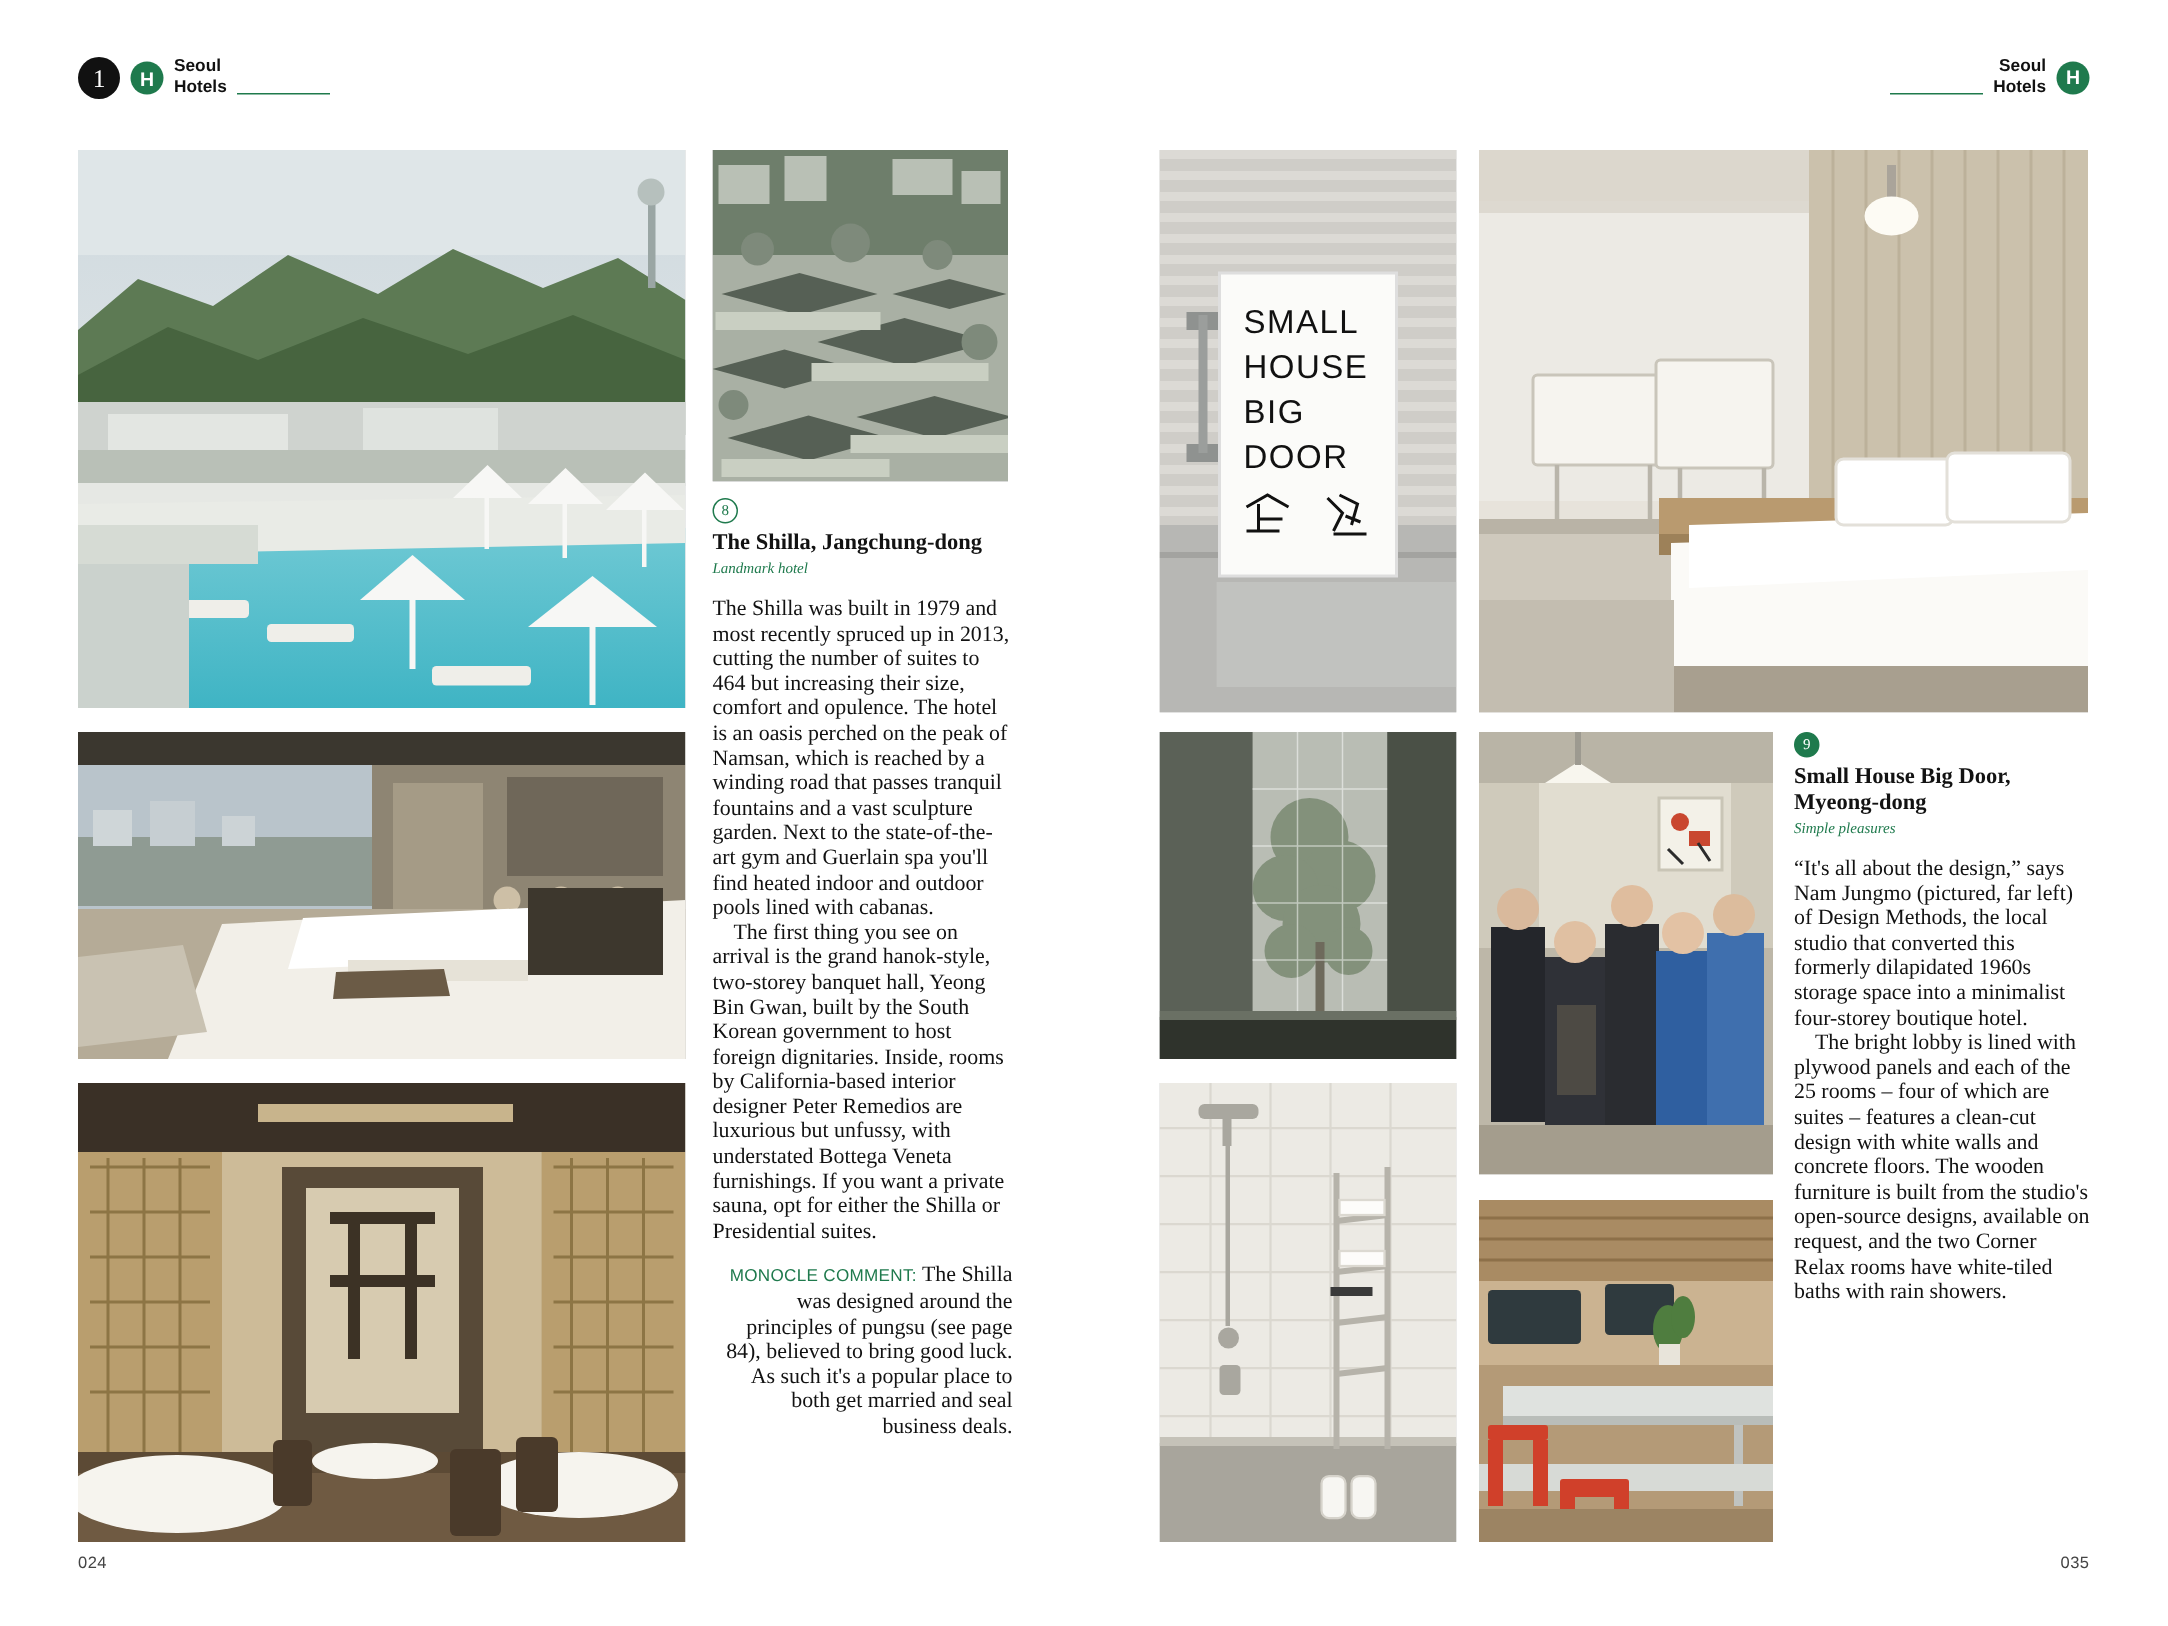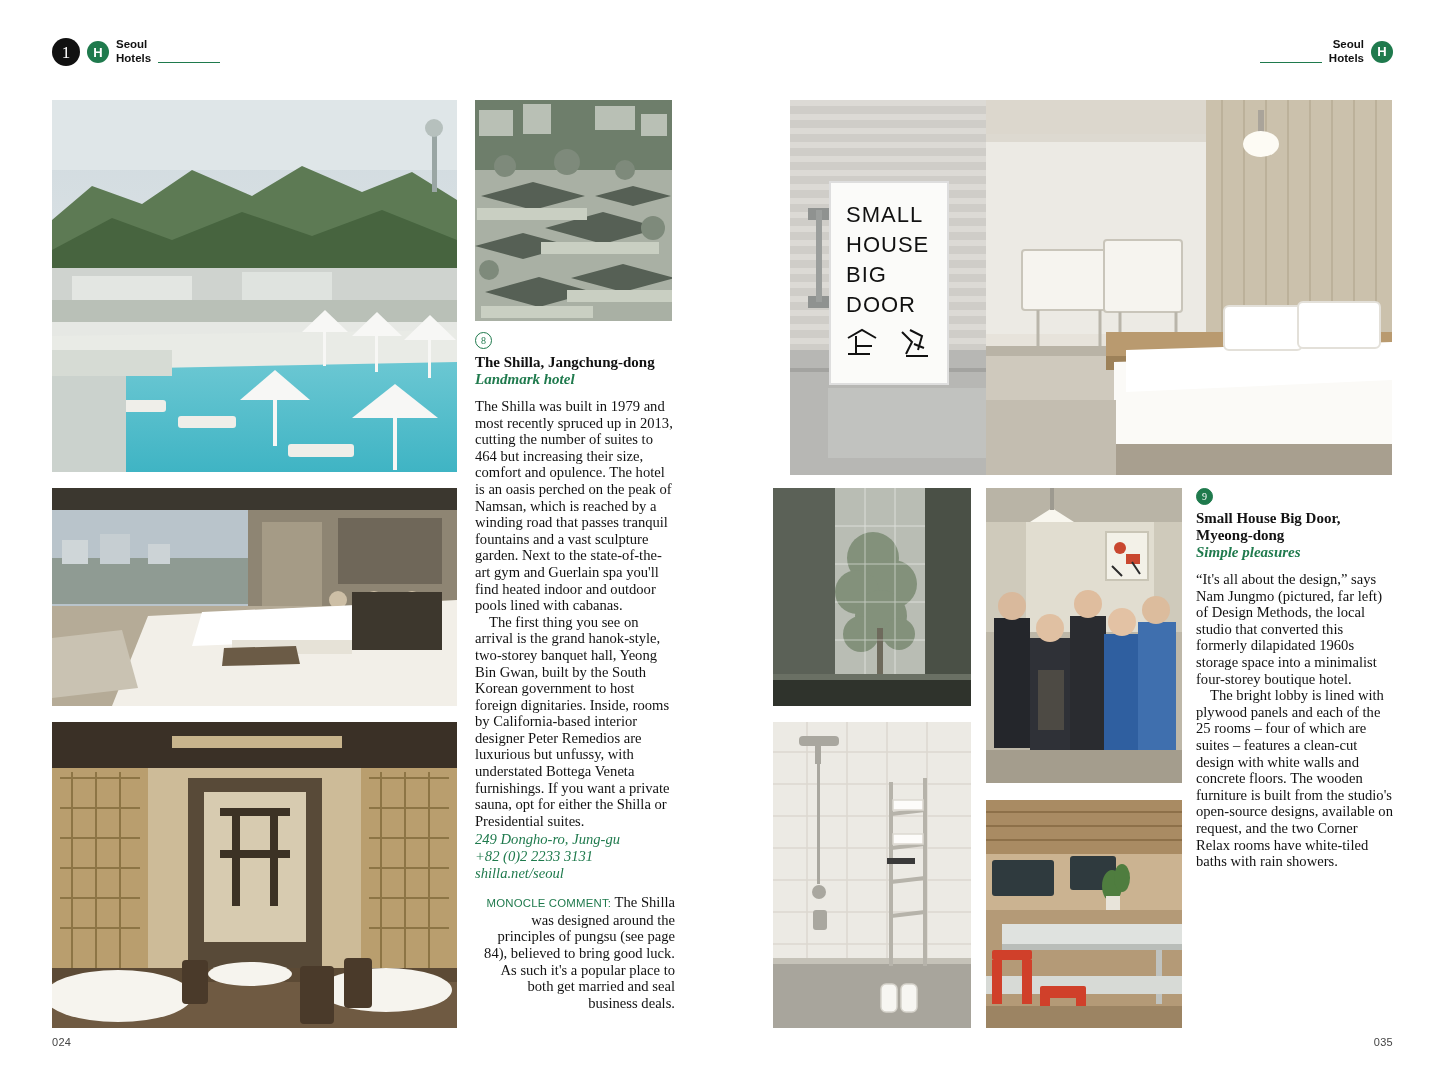--- a/index.html
+++ b/index.html
@@ -120,24 +120,23 @@
   }
   .entry-title {
     font-size: 15px;
     line-height: 17px;
     margin-bottom: 0;
     font-weight: bold;
   }
   .entry-sub {
     font-style: italic;
     color: #1f7a4d;
-    font-size: 15px;
+    font-size: 10px;
     line-height: 17px;
     margin-bottom: 10px;
-    font-weight: bold;
   }
   .body p {
     margin: 0;
   }
   .body p.indent { text-indent: 14px; }
   .contact {
     font-style: italic;
     color: #1f7a4d;
     margin-top: 2px;
   }
@@ -329,33 +328,28 @@
     </svg>
   </div>
 
   <div class="col" style="left:475px; top:332px; width:200px;">
     <div class="num-badge">8</div>
     <div class="entry-title">The Shilla, Jangchung-dong</div>
     <div class="entry-sub">Landmark hotel</div>
     <div class="body">
       <p>The Shilla was built in 1979 and most recently spruced up in 2013, cutting the number of suites to 464 but increasing their size, comfort and opulence. The hotel is an oasis perched on the peak of Namsan, which is reached by a winding road that passes tranquil fountains and a vast sculpture garden. Next to the state-of-the-art gym and Guerlain spa you'll find heated indoor and outdoor pools lined with cabanas.</p>
       <p class="indent">The first thing you see on arrival is the grand hanok-style, two-storey banquet hall, Yeong Bin Gwan, built by the South Korean government to host foreign dignitaries. Inside, rooms by California-based interior designer Peter Remedios are luxurious but unfussy, with understated Bottega Veneta furnishings. If you want a private sauna, opt for either the Shilla or Presidential suites.</p>
-      <div class="contact">
-        <div>249 Dongho-ro, Jung-gu</div>
-        <div>+82 (0)2 2233 3131</div>
-        <div>shilla.net/seoul</div>
-      </div>
       <div class="comment">
         <span class="lab">Monocle comment:</span>
         <span>The Shilla was designed around the principles of pungsu (see page 84), believed to bring good luck. As such it's a popular place to both get married and seal business deals.</span>
       </div>
     </div>
   </div>
 
-  <div class="img" style="left:790px; top:100px; width:198px; height:375px;">
+  <div class="img" style="left:773px; top:100px; width:198px; height:375px;">
     <svg class="fill" viewBox="0 0 198 375" preserveAspectRatio="none">
       <rect width="198" height="375" fill="#cfcdc8"></rect>
       <g fill="#dcdad5">
         <rect x="0" y="0" width="198" height="6"></rect>
           <rect x="0" y="14" width="198" height="6"></rect>
         <rect x="0" y="28" width="198" height="6"></rect>
           <rect x="0" y="42" width="198" height="6"></rect>
         <rect x="0" y="56" width="198" height="6"></rect>
           <rect x="0" y="70" width="198" height="6"></rect>
         <rect x="0" y="84" width="198" height="6"></rect>

